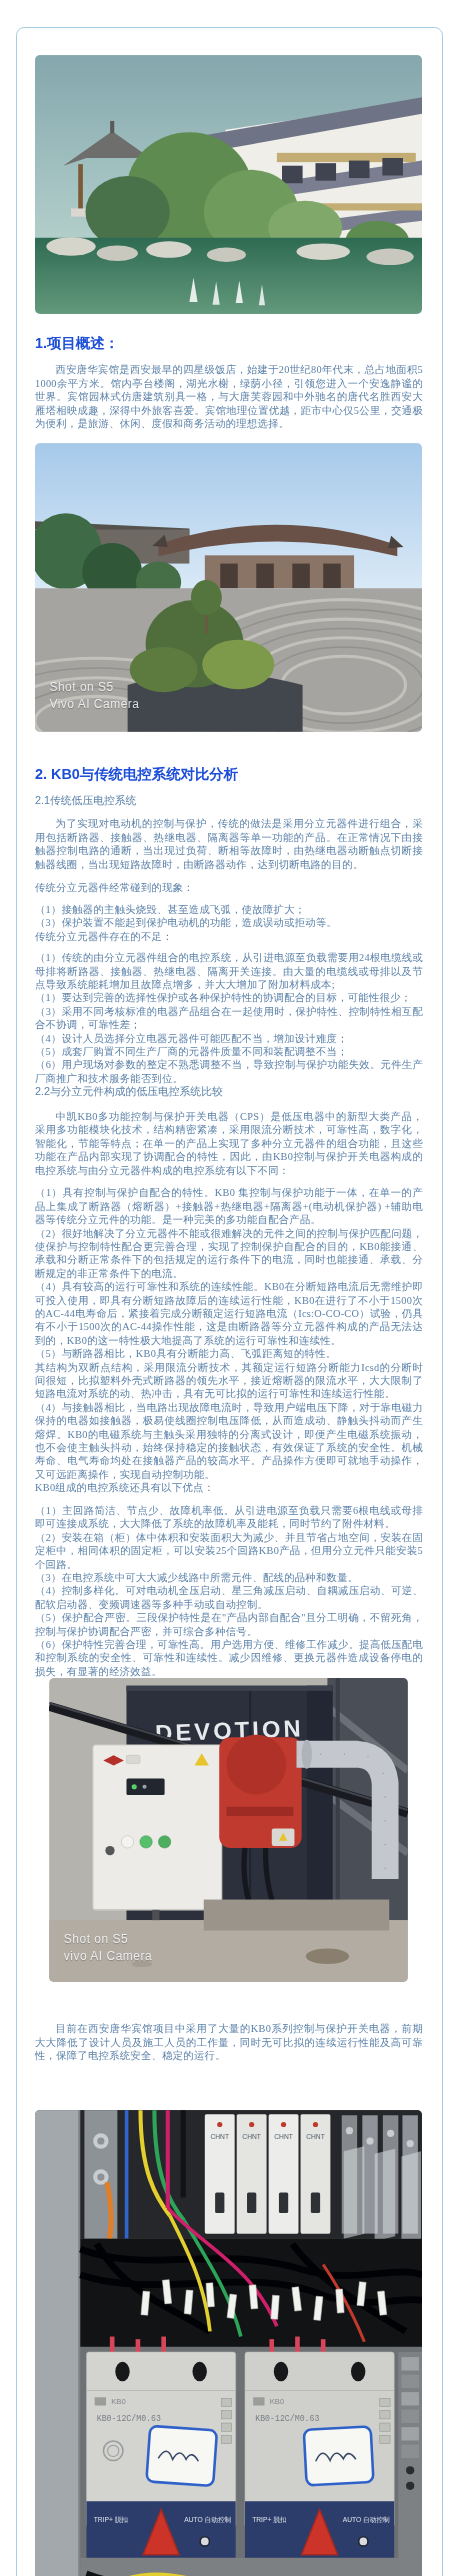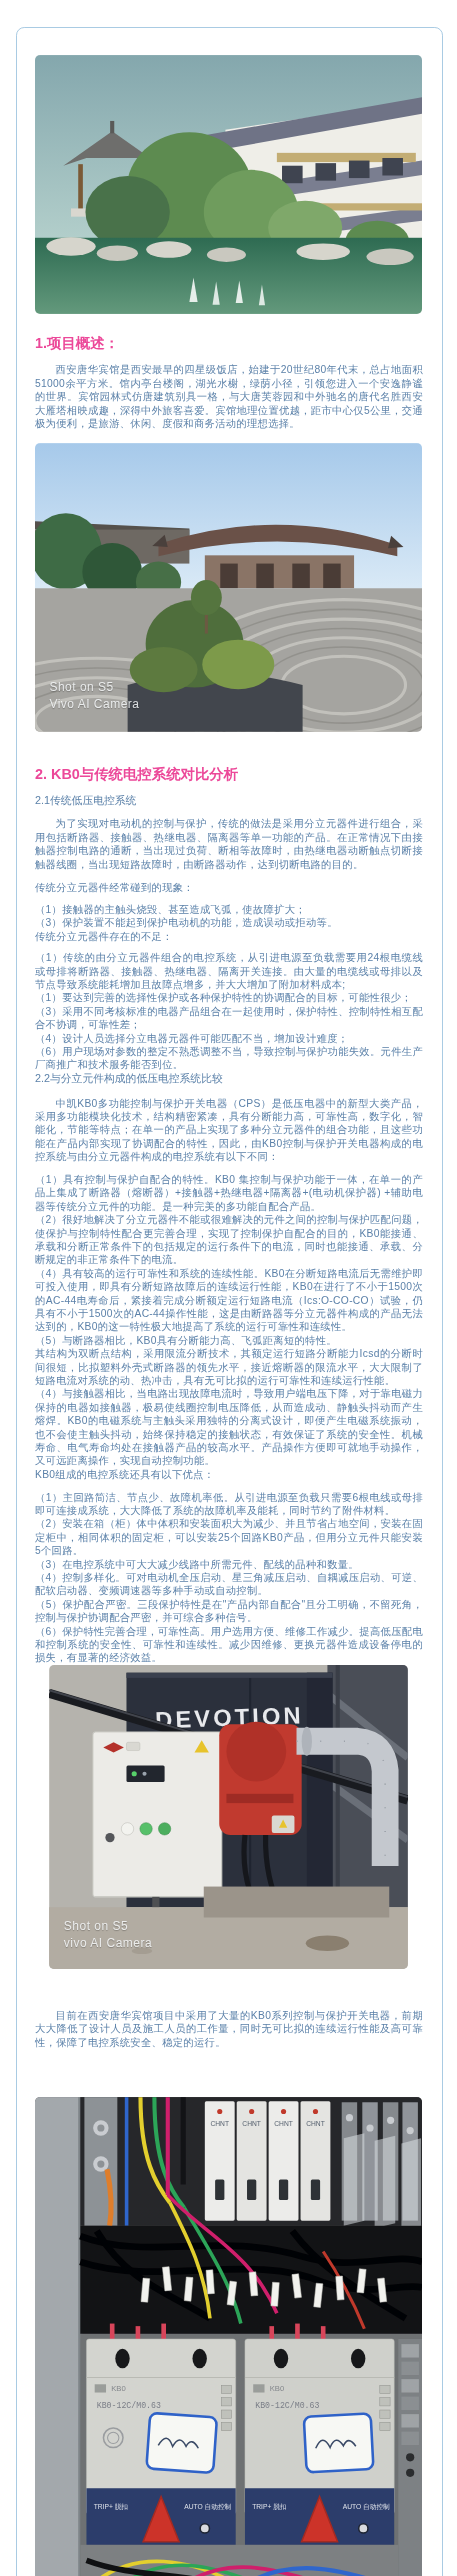--- a/index.html
+++ b/index.html
@@ -2,23 +2,23 @@
 <html style="font-size:8.2px"><head>
 <meta charset="utf-8">
 <style>
   html,body{margin:0;padding:0;background:#ffffff;}
   body{width:457px;font-family:"Liberation Sans",sans-serif;}
   .page{position:relative;width:457px;height:2947px;background:#fff;overflow:hidden;}
   .card{position:absolute;left:15.5px;top:27px;width:427px;height:2912px;box-sizing:border-box;
         border:1px solid #a9cbe3;border-radius:8.2px;background:#fff;}
   .content{padding:27px 18.5px 12.4px 18.5px;}
   .body-text{font-size:10.3px;line-height:13.4px;color:#5b81a9;text-align:justify;
-             letter-spacing:0.3px;word-break:break-all;}
+             letter-spacing:0.3px;word-break:break-all;font-family:Liberation Serif, serif;}
   .indent{text-indent:2em;}
-  .h-main{font-size:14.4px;line-height:18.5px;font-weight:bold;color:#ec4899;margin:0 0 11.3px 0;}
+  .h-main{font-size:14.4px;line-height:18.5px;font-weight:bold;color:#1d4ed8;margin:0 0 11.3px 0;}
   .h-main.h2x{margin-bottom:10.3px;}
   .h-sub{font-size:10.8px;line-height:13.4px;color:#5b81a9;margin:0 0 10.3px 0;}
   .mb24{margin-bottom:12.4px;} .mb12{margin-bottom:6.2px;} .mb20{margin-bottom:10.3px;}
   .mb16{margin-bottom:8.2px;} .mb18{margin-bottom:9.3px;}
   .mb58{margin-bottom:30px;} .mb78{margin-bottom:40px;} .mb94{margin-bottom:48px;}
   .mb82{margin-bottom:42px;} .mb64{margin-bottom:33px;}
   .mb38{margin-bottom:19.6px;}
   .photo{border-radius:5px;overflow:hidden;position:relative;font-size:0;line-height:0;}
   .photo svg{display:block;}
   #photo1{width:387px;height:259px;}
@@ -154,24 +154,25 @@
       <div class="list-block mb16">
           <div class="body-text">（1）接触器的主触头烧毁、甚至造成飞弧，使故障扩大；</div>
           <div class="body-text">（3）保护装置不能起到保护电动机的功能，造成误动或拒动等。</div>
         </div>
       <div class="body-text mb16">传统分立元器件存在的不足：</div>
       <div class="list-block mb24">
           <div class="body-text">（1）传统的由分立元器件组合的电控系统，从引进电源至负载需要用24根电缆线或母排将断路器、接触器、热继电器、隔离开关连接。由大量的电缆线或母排以及节点导致系统能耗增加且故障点增多，并大大增加了附加材料成本;</div>
           <div class="body-text">（1）要达到完善的选择性保护或各种保护特性的协调配合的目标，可能性很少；</div>
           <div class="body-text">（3）采用不同考核标准的电器产品组合在一起使用时，保护特性、控制特性相互配合不协调，可靠性差；</div>
           <div class="body-text">（4）设计人员选择分立电器元器件可能匹配不当，增加设计难度；</div>
+          <div class="body-text">（5）成套厂购置不同生产厂商的元器件质量不同和装配调整不当；</div>
           <div class="body-text">（6）用户现场对参数的整定不熟悉调整不当，导致控制与保护功能失效。元件生产厂商推广和技术服务能否到位。</div>
         </div>
       <div class="h-sub" style="margin-bottom:11.3px;">2.2与分立元件构成的低压电控系统比较</div>
-      <div class="body-text indent mb18">中凯KB0多功能控制与保护开关电器（CPS）是低压电器中的新型大类产品，采用多功能模块化技术，结构精密紧凑，具有分断能力高，可靠性高，数字化，智能化，节能等特点；在单一的产品上实现了多种分立元器件的组合功能，且这些功能在产品内部实现了协调配合的特性，因此，由KB0控制与保护开关电器构成的电控系统与由分立元器件构成的电控系统有以下不同：</div>
+      <div class="body-text indent mb18">中凯KB0多功能控制与保护开关电器（CPS）是低压电器中的新型大类产品，采用多功能模块化技术，结构精密紧凑，采用限流分断技术，可靠性高，数字化，智能化，节能等特点；在单一的产品上实现了多种分立元器件的组合功能，且这些功能在产品内部实现了协调配合的特性，因此，由KB0控制与保护开关电器构成的电控系统与由分立元器件构成的电控系统有以下不同：</div>
       <div class="list-block mb24">
           <div class="body-text">（1）具有控制与保护自配合的特性。KB0 集控制与保护功能于一体，在单一的产品上集成了断路器（熔断器）+接触器+热继电器+隔离器+(电动机保护器) +辅助电器等传统分立元件的功能。是一种完美的多功能自配合产品。</div>
           <div class="body-text">（2）很好地解决了分立元器件不能或很难解决的元件之间的控制与保护匹配问题，使保护与控制特性配合更完善合理，实现了控制保护自配合的目的，KB0能接通、承载和分断正常条件下的包括规定的运行条件下的电流，同时也能接通、承载、分断规定的非正常条件下的电流。</div>
           <div class="body-text">（4）具有较高的运行可靠性和系统的连续性能。KB0在分断短路电流后无需维护即可投入使用，即具有分断短路故障后的连续运行性能，KB0在进行了不小于1500次的AC-44电寿命后，紧接着完成分断额定运行短路电流（Ics:O-CO-CO）试验，仍具有不小于1500次的AC-44操作性能，这是由断路器等分立元器件构成的产品无法达到的，KB0的这一特性极大地提高了系统的运行可靠性和连续性。</div>
           <div class="body-text">（5）与断路器相比，KB0具有分断能力高、飞弧距离短的特性。</div>
           <div class="body-text">其结构为双断点结构，采用限流分断技术，其额定运行短路分断能力Icsd的分断时间很短，比拟塑料外壳式断路器的领先水平，接近熔断器的限流水平，大大限制了短路电流对系统的动、热冲击，具有无可比拟的运行可靠性和连续运行性能。</div>
           <div class="body-text">（4）与接触器相比，当电路出现故障电流时，导致用户端电压下降，对于靠电磁力保持的电器如接触器，极易使线圈控制电压降低，从而造成动、静触头抖动而产生熔焊。KB0的电磁系统与主触头采用独特的分离式设计，即便产生电磁系统振动，也不会使主触头抖动，始终保持稳定的接触状态，有效保证了系统的安全性。机械寿命、电气寿命均处在接触器产品的较高水平。产品操作方便即可就地手动操作，又可远距离操作，实现自动控制功能。</div>
         </div>
       <div class="body-text mb18">KB0组成的电控系统还具有以下优点：</div>
       <div class="list-block mb58">

